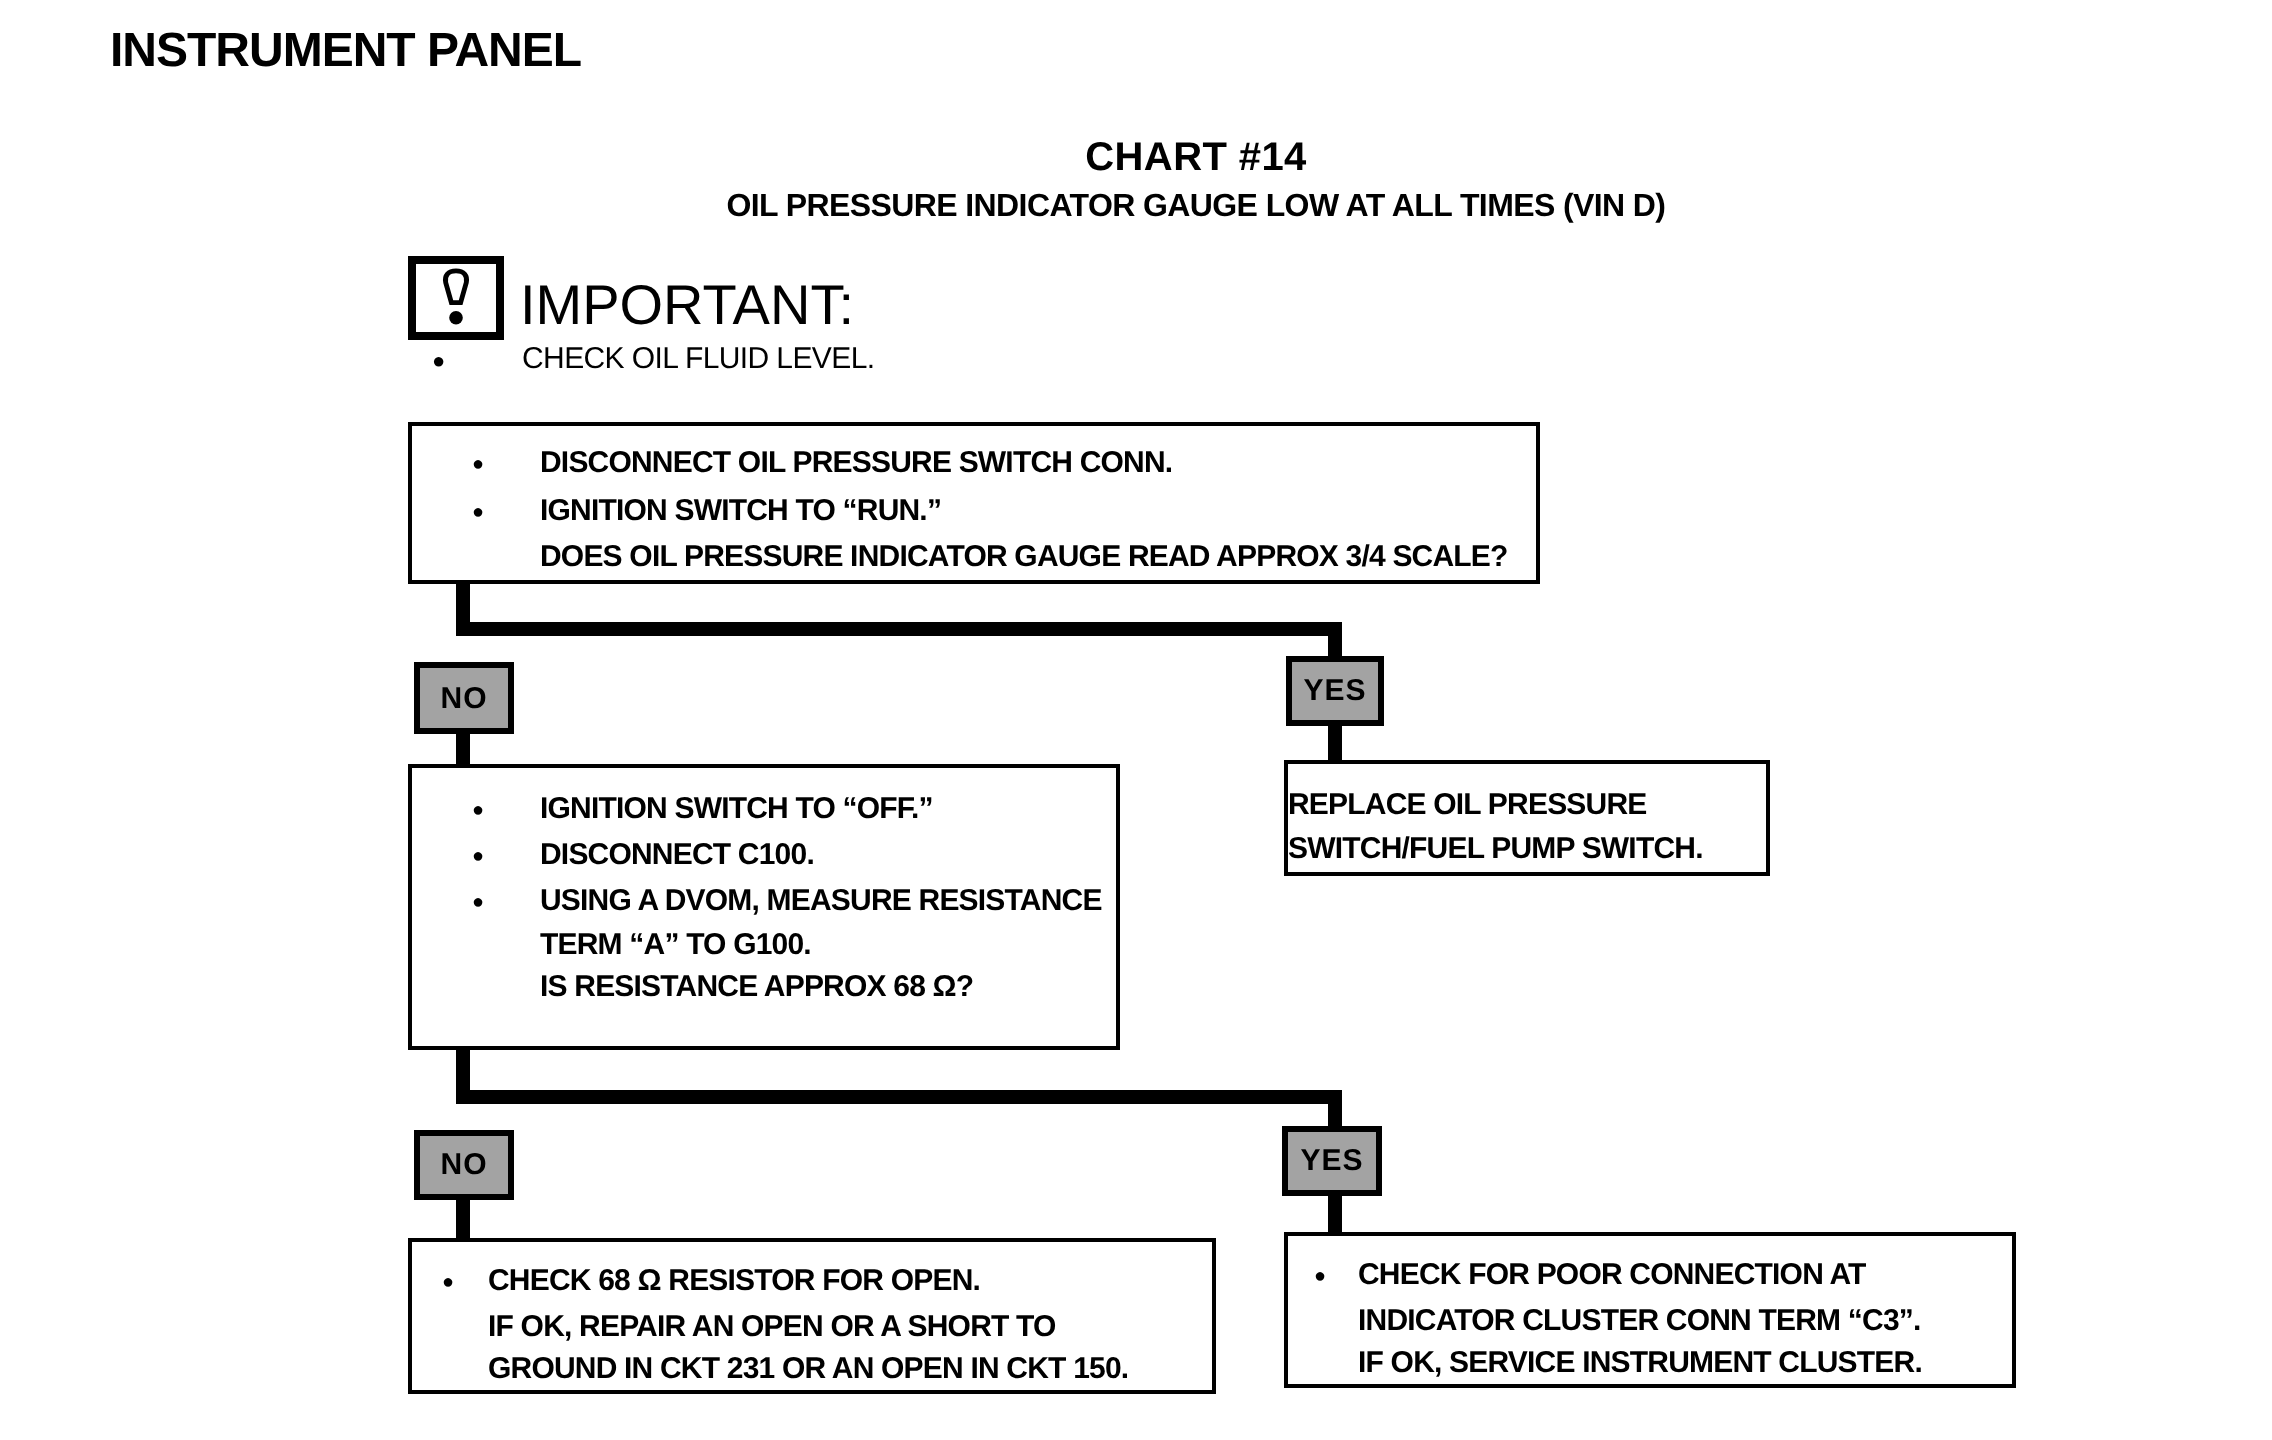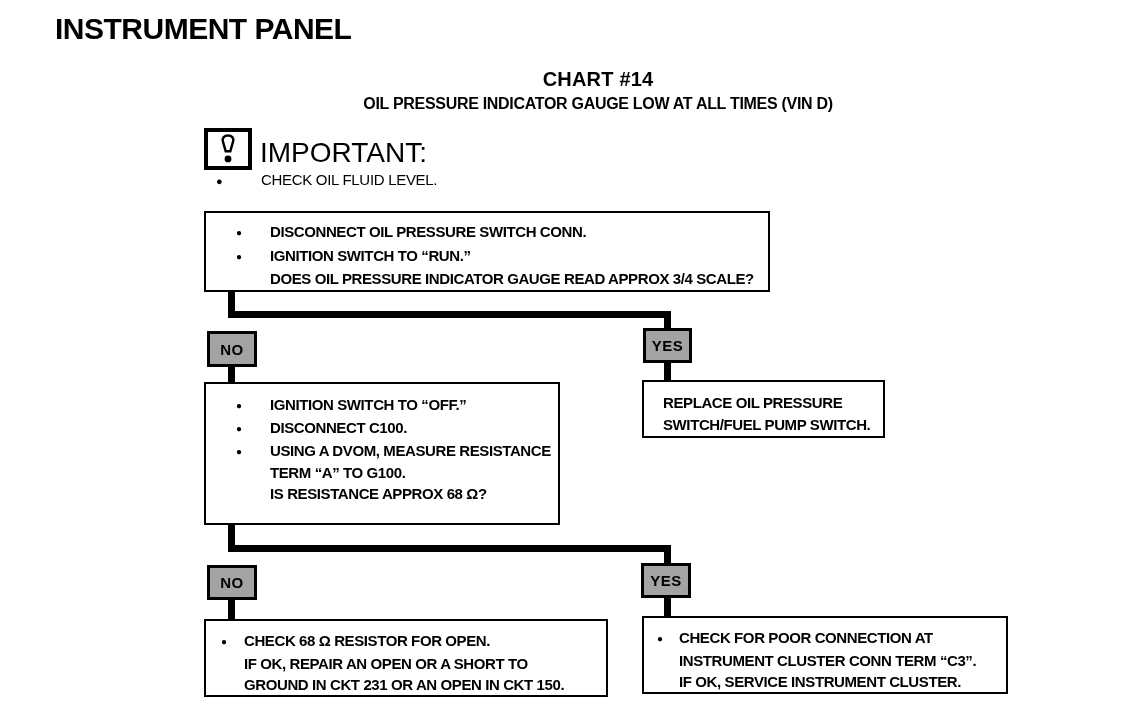--- a/index.html
+++ b/index.html
@@ -3,21 +3,21 @@
 <meta charset="utf-8">
 <style>
   html,body{margin:0;padding:0;background:#e8e8e8;}
   .page{
     position:relative;width:1136px;height:720px;background:#ffffff;
     font-family:"Liberation Sans",sans-serif;color:#000;overflow:hidden;
     -webkit-font-smoothing:antialiased;
   }
   .abs{position:absolute;}
   .page-title{
-    left:55px;top:12px;font-size:30px;font-weight:700;letter-spacing:-0.5px;
+    left:55px;top:12px;font-size:24px;font-weight:700;letter-spacing:-0.5px;
   }
   .chart-title{
     left:60px;top:68px;width:1076px;text-align:center;
     font-size:20px;font-weight:700;letter-spacing:0.2px;
   }
   .chart-subtitle{
     left:60px;top:95px;width:1076px;text-align:center;
     font-size:16px;font-weight:700;letter-spacing:-0.3px;
   }
   .imp-iconbox{
@@ -33,21 +33,21 @@
     font-size:15px;font-weight:700;letter-spacing:-0.4px;
   }
   .fbox .line{display:flex;align-items:baseline;}
   .fbox .bullet{flex:0 0 auto;display:inline-block;font-size:10px;transform:translateY(-1px);}
   .fbox .txt{white-space:nowrap;}
 
   .step1{left:204px;top:211px;width:566px;height:81px;padding:8px 4px 0 30px;line-height:21.5px;}
   .step1 .bullet{width:34px;}
   .step2{left:204px;top:382px;width:356px;height:143px;padding:11px 2px 0 30px;line-height:20.8px;}
   .step2 .bullet{width:34px;}
-  .replace{left:642px;top:380px;width:243px;height:58px;padding:10px 4px 0 19px;line-height:22px;}
+  .replace{left:642px;top:380px;width:243px;height:58px;padding:10px 4px 0 0;line-height:22px;}
   .replace .bullet{width:0;}
   .resleft{left:204px;top:619px;width:404px;height:78px;padding:9px 2px 0 15px;line-height:21px;}
   .resleft .bullet{width:23px;}
   .resright{left:642px;top:616px;width:366px;height:78px;padding:9px 2px 0 13px;line-height:21px;}
   .resright .bullet{width:22px;}
 
   .tag{
     border:3px solid #000;box-sizing:border-box;background:#a3a3a3;
     display:flex;align-items:center;justify-content:center;
     font-size:15px;font-weight:700;letter-spacing:0.5px;
@@ -162,21 +162,21 @@
     </div>
   </div>
 
   <div class="abs fbox resright">
     <div class="line">
       <span class="bullet">●</span>
       <span class="txt">CHECK FOR POOR CONNECTION AT</span>
     </div>
     <div class="line">
       <span class="bullet"></span>
-      <span class="txt">INSTRUMENT CLUSTER CONN TERM “C3”.</span>
+      <span class="txt">INDICATOR CLUSTER CONN TERM “C3”.</span>
     </div>
     <div class="line">
       <span class="bullet"></span>
       <span class="txt">IF OK, SERVICE INSTRUMENT CLUSTER.</span>
     </div>
   </div>
 
 </div>
 
 </body></html>

